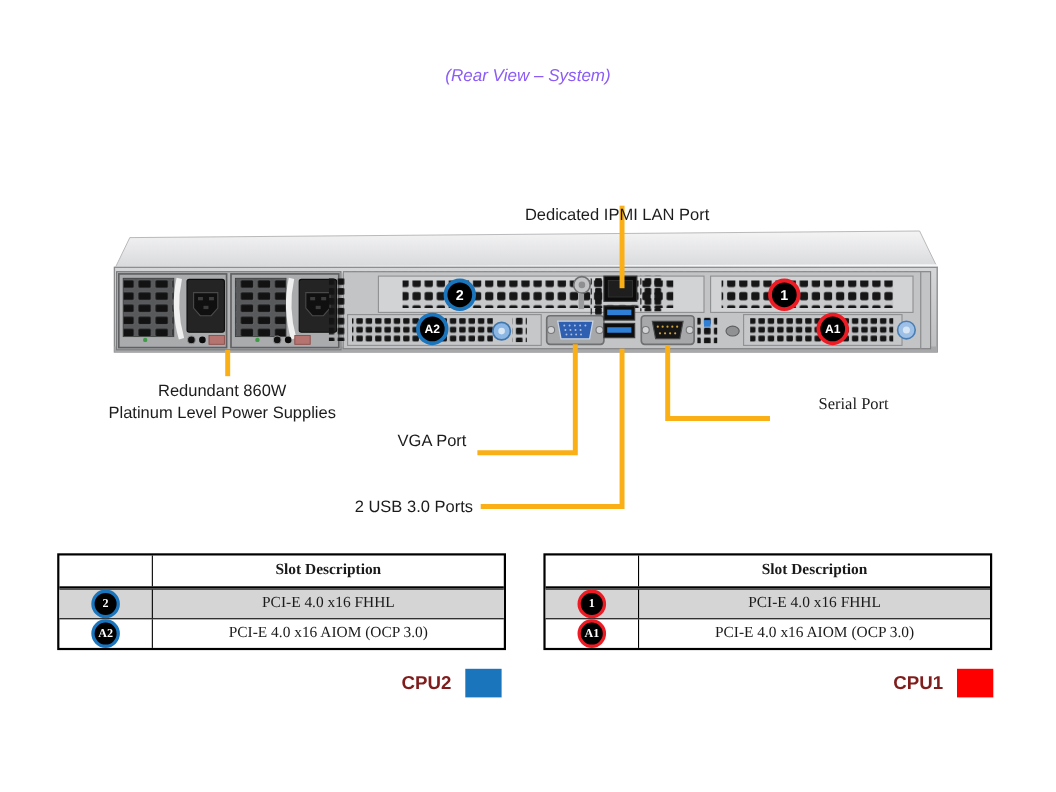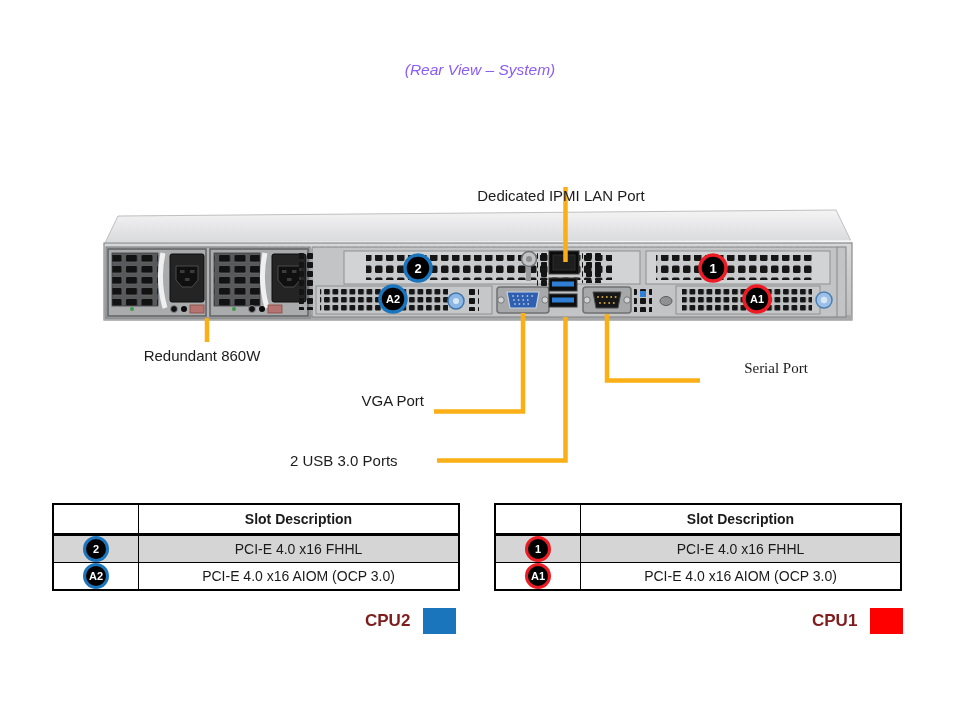--- a/index.html
+++ b/index.html
@@ -5,27 +5,27 @@
   html,body { margin:0; padding:0; background:#ffffff; }
   .page {
     position:relative; width:960px; height:720px; background:#ffffff;
     font-family:"Liberation Sans", sans-serif; color:#1b1b1b; overflow:hidden;
   }
   .lbl { position:absolute; font-size:15px; color:#1c1c1c; white-space:nowrap; }
   .title { left:0; top:61px; width:960px; text-align:center; font-style:italic; font-size:15.5px; color:#8b5cf6; }
   .ipmi-lbl   { left:436px; top:161px; width:250px; text-align:center;margin-top:26px; }
   .psu-lbl    { left:42px;  top:346px; width:320px; text-align:center; line-height:20px; white-space:normal; }
   .vga-lbl    { left:290px; top:392px; width:134px; text-align:right; }
-  .usb-lbl    { left:290px; top:452px; width:140px; text-align:left; }
+  .usb-lbl    { left:290px; top:452px; width:140px; text-align:right; }
   .serial-lbl { left:711px; top:360px; width:130px; text-align:center;font-family:Liberation Serif, serif; }
 
   svg.diagram { position:absolute; left:0; top:0; }
 
   
-  .slot-table { position:absolute; width:404px; border:2px solid #000; background:#fff; }
+  .slot-table { position:absolute; width:404px; border:2px solid #000; background:#fff;font-family:Liberation Serif, serif; }
   .t-row { display:grid; grid-template-columns:85px 1fr; }
   .t-row + .t-row { border-top:1.5px solid #000; }
   .t-head { border-bottom:2px solid #000; }
   .t-cell { display:flex; align-items:center; justify-content:center; font-size:14px; color:#1a1a1a; }
   .t-marker-col { border-right:1.5px solid #000; height:100%; }
   .t-head .t-cell { height:28px; font-weight:bold; font-size:14px; }
   .t-body-row .t-cell { height:26px; }
   .t-shaded { background:#D5D5D5; }
   .badge {
     width:20px; height:20px; border-radius:50%; background:#000; color:#fff;
@@ -212,20 +212,21 @@
       <path d="M 207,318 V 342"></path>
       <path d="M 523,313 V 411.5 H 434"></path>
       <path d="M 565.5,317 V 460.5 H 437"></path>
       <path d="M 607,314 V 380.5 H 700"></path>
     </g>
   </svg>
 
   <div class="lbl ipmi-lbl">Dedicated IPMI LAN Port</div>
   <div class="lbl psu-lbl">
     <div>Redundant 860W</div>
+    <div>Platinum Level Power Supplies</div>
   </div>
   <div class="lbl vga-lbl">VGA Port</div>
   <div class="lbl usb-lbl">2 USB 3.0 Ports</div>
   <div class="lbl serial-lbl">Serial Port</div>
 
   <div class="slot-table" style="left:52px; top:503px;">
     <div class="t-row t-head">
       <div class="t-cell t-marker-col"></div>
       <div class="t-cell">Slot Description</div>
     </div>

